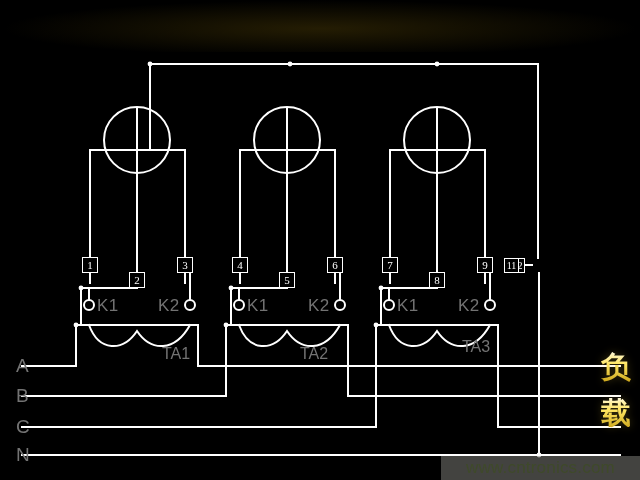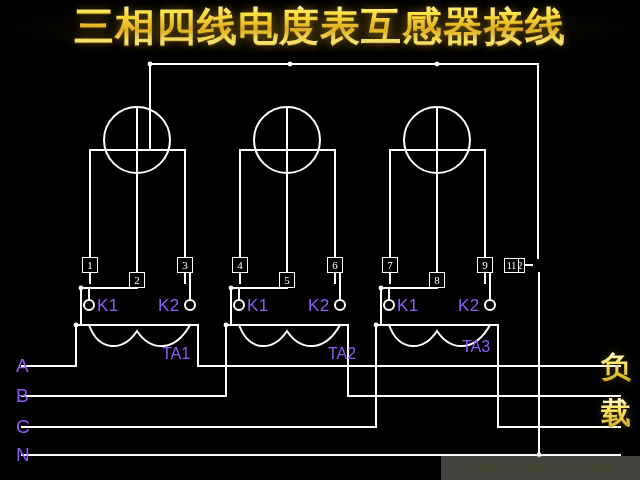--- a/index.html
+++ b/index.html
@@ -31,21 +31,21 @@
   #title-glow{
     position:absolute; left:0; top:0; width:640px; height:52px;
     background:radial-gradient(ellipse at 50% 55%, rgba(120,95,10,.30) 0%, rgba(0,0,0,0) 70%);
     pointer-events:none; z-index:5;
   }
 
   
   #schematic{ position:absolute; left:0; top:0; width:640px; height:480px; z-index:2; }
 
   
-  .lbl{ position:absolute; color:#8b5cf6; font-family:"Liberation Sans",sans-serif; white-space:nowrap; z-index:3; }
+  .lbl{ position:absolute; color:#737373; font-family:"Liberation Sans",sans-serif; white-space:nowrap; z-index:3; }
   .term-num{
     position:absolute; z-index:4;
     color:#ffffff; background:#000;
     border:1.4px solid #ffffff;
     font-size:11px; line-height:1;
     display:flex; align-items:center; justify-content:center;
     font-family:"Liberation Serif", serif;
   }
   .term-num.w16{ width:16px; height:16px; }
   .term-num.w14{ width:15px; height:15px; font-size:10px; }
@@ -78,23 +78,20 @@
     font-size:17px; color:#3f4a2a; font-family:"Liberation Sans",sans-serif;
     letter-spacing:.2px;
   }
 </style>
 </head>
 <body>
 
 <div id="stage">
 
   <div id="title-glow"></div>
-  <div id="title-bar">
-    <div id="title-text">三相四线电度表互感器接线</div>
-  </div>
 
   <svg id="schematic" viewBox="0 0 640 480">
     <g fill="none" stroke="#ffffff" stroke-width="2" stroke-linecap="square">
 
       <path d="M150,64 H538"></path>
 
       <path d="M150,64 V150"></path>
       <path d="M137,108 V272"></path>
       <path d="M287,108 V272"></path>
       <path d="M437,108 V272"></path>
@@ -203,21 +200,21 @@
   <div class="term-num w14" style="left:504px; top:258px;">11</div>
 
   <div class="lbl kt" style="left:97px;  top:296px;">K1</div>
   <div class="lbl kt" style="left:158px; top:296px;">K2</div>
   <div class="lbl kt" style="left:247px; top:296px;">K1</div>
   <div class="lbl kt" style="left:308px; top:296px;">K2</div>
   <div class="lbl kt" style="left:397px; top:296px;">K1</div>
   <div class="lbl kt" style="left:458px; top:296px;">K2</div>
 
   <div class="lbl ta" style="left:118px; top:345px;">TA1</div>
-  <div class="lbl ta" style="left:284px; top:345px;">TA2</div>
+  <div class="lbl ta" style="left:256px; top:345px;">TA2</div>
   <div class="lbl ta" style="left:418px; top:338px;">TA3</div>
 
   <div class="lbl phase" style="left:16px; top:355px;">A</div>
   <div class="lbl phase" style="left:16px; top:385px;">B</div>
   <div class="lbl phase" style="left:16px; top:416px;">C</div>
   <div class="lbl phase" style="left:16px; top:444px;">N</div>
 
   <div id="load-text">
     <span>负</span>
     <span>载</span>

